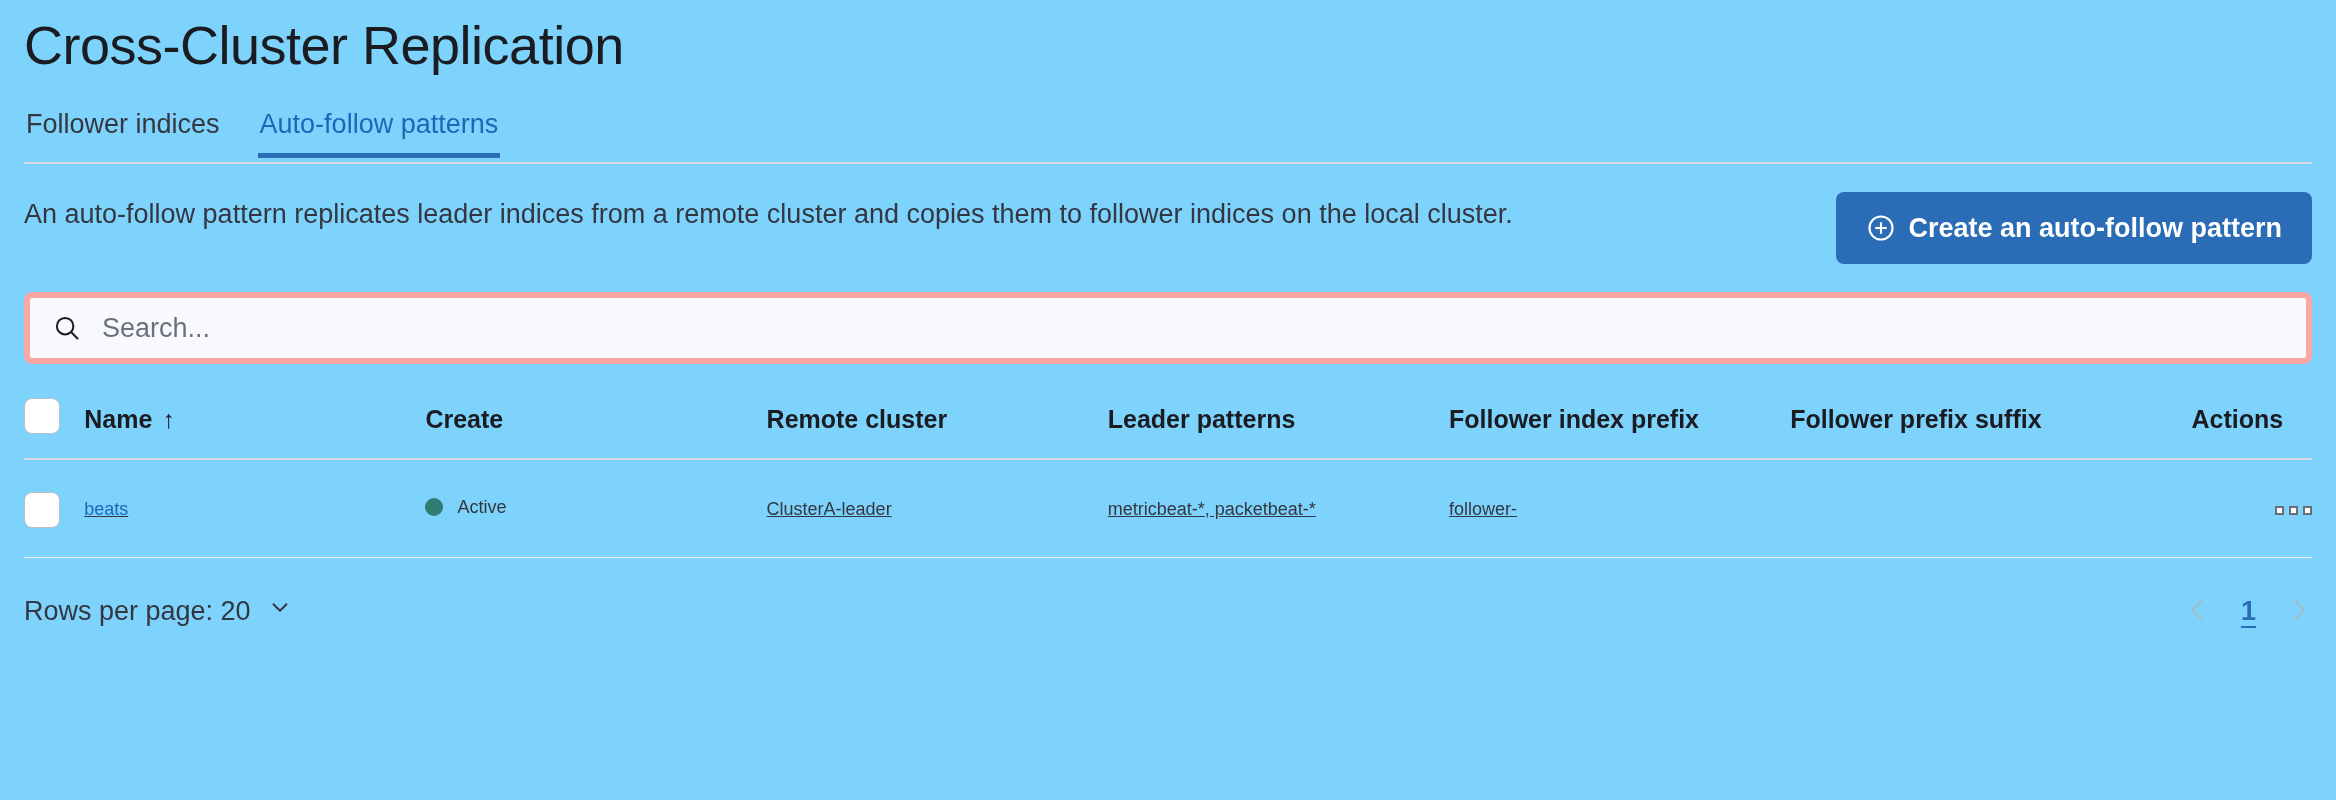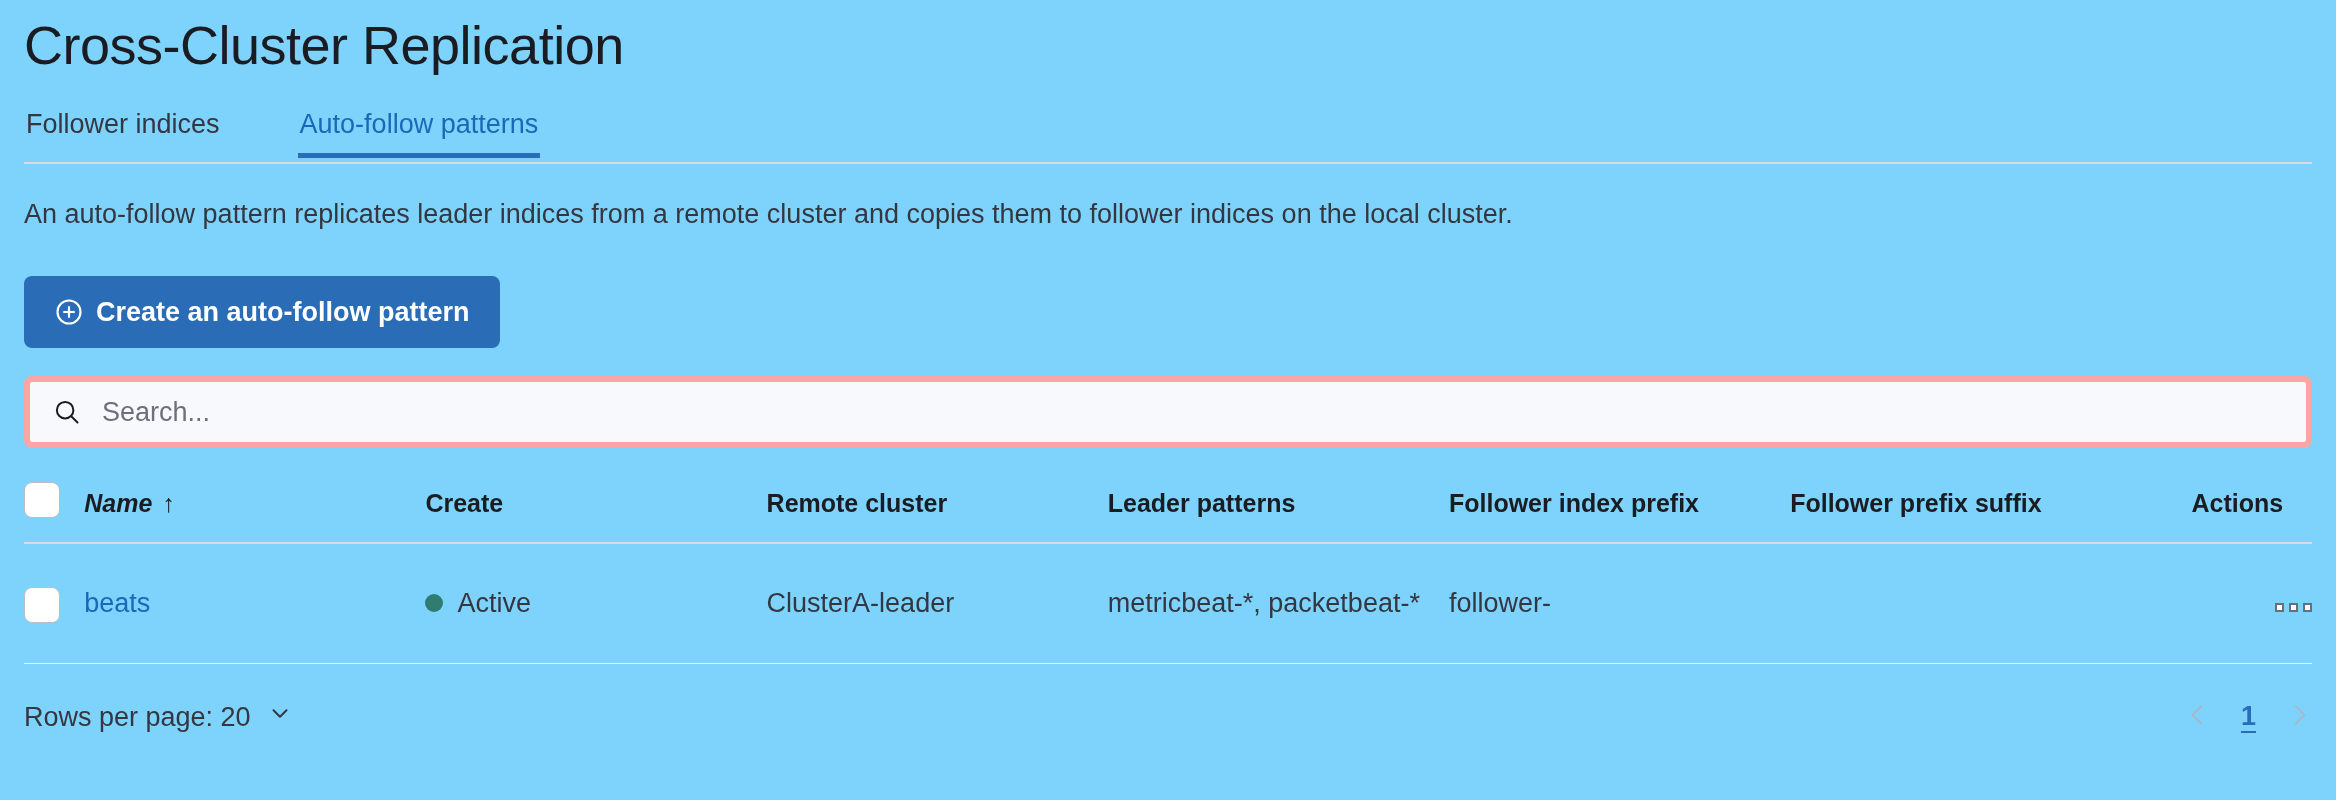--- a/index.html
+++ b/index.html
@@ -44,38 +44,36 @@
     padding: 0 2px 16px 2px;
     cursor: pointer;
     position: relative;
     line-height: 32px;
     background: none;
     border: none;
     font-family: inherit;
   }
   .tab.active {
     color: #1b68b8;
-    margin-left: 40px;
   }
   .tab.active::after {
     content: "";
     position: absolute;
     left: 0; right: 0; bottom: -2px;
     height: 5px;
     background: #2a6cb5;
   }
 
   
   .intro {
     display: flex;
     align-items: flex-start;
     justify-content: space-between;
     margin-top: 28px;
     gap: 40px;
-    flex-direction: column;
   }
   .intro-text {
     font-size: 27px;
     line-height: 44px;
     color: #343741;
     max-width: 1700px;
   }
   .cta-button {
     flex: none;
     background: #2a6cb5;
@@ -132,26 +130,27 @@
     text-align: left;
     font-size: 25px;
     font-weight: bold;
     color: #1a1c21;
     padding: 0 0 24px 0;
     border-bottom: 2px solid #d8dce5;
     vertical-align: bottom;
     line-height: 30px;
   }
   table.data-table td {
-    font-size: 27px;
-    color: #343741;
-    padding: 40px 0;
+    font-size: 18px;
+    color: #343741;
+    padding: 28px 0;
     border-bottom: 1px solid #eef0f4;
     vertical-align: middle;
     line-height: 38px;
+    text-decoration: underline;
   }
   col.c-check  { width: 60px; }
   col.c-name   { width: 340px; }
   col.c-status { width: 340px; }
   col.c-remote { width: 340px; }
   col.c-leader { width: 340px; }
   col.c-prefix { width: 340px; }
   col.c-suffix { width: 400px; }
   col.c-actions{ width: 120px; }
 
@@ -164,21 +163,20 @@
     background: #ffffff;
     display: inline-block;
     cursor: pointer;
     vertical-align: middle;
   }
   .th-sortable {
     display: inline-flex;
     align-items: center;
     gap: 10px;
     cursor: pointer;
-    font-style: italic;
   }
   .sort-arrow { font-size: 25px; color: #1a1c21; line-height: 1; }
 
   .cell-link {
     color: #1b68b8;
     text-decoration: none;
     cursor: pointer;
   }
 
   .status-cell { display: inline-flex; align-items: center; gap: 14px; }

